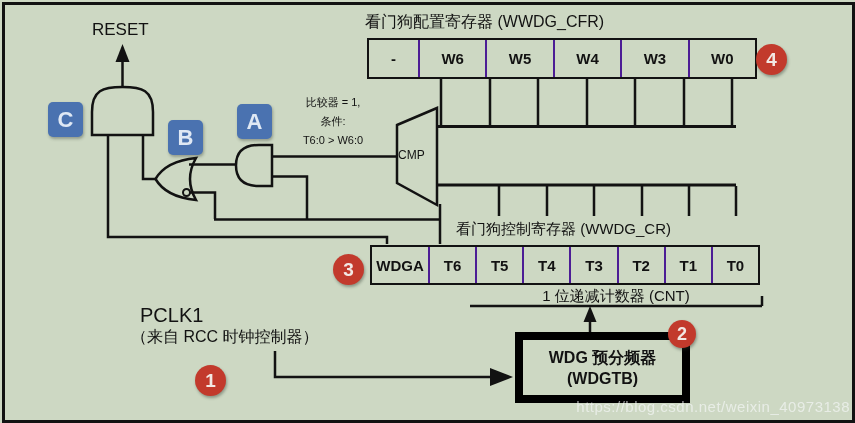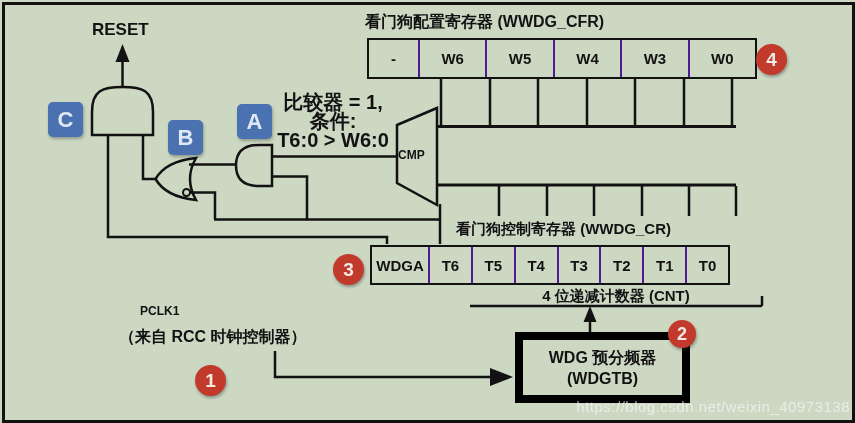--- a/index.html
+++ b/index.html
@@ -4,40 +4,40 @@
 <style>
   html,body{margin:0;padding:0;background:#ffffff;}
   .stage{
     position:relative;width:855px;height:423px;overflow:hidden;
     background:#cdd8c3;
     font-family:"Liberation Sans","DejaVu Sans",sans-serif;
     color:#121212;
   }
   .frame{position:absolute;left:2px;top:2px;width:847px;height:415px;border:3px solid #121212;pointer-events:none;}
   svg.wires{position:absolute;left:0;top:0;}
-  .lbl{position:absolute;font-weight:bold;white-space:nowrap;}
+  .lbl{position:absolute;font-weight:normal;white-space:nowrap;}
   
   .reg{position:absolute;display:flex;border:2px solid #121212;background:#cdd8c3;box-sizing:border-box;}
   .reg .cell{flex:1 1 0;border-left:2px solid #4c1d95;display:flex;align-items:center;justify-content:center;font-weight:bold;font-size:15px;}
   .reg .cell:first-child{border-left:none;}
   .reg.cfr{left:367px;top:38px;width:390px;height:41px;}
-  .reg.cr{left:370px;top:245px;width:360px;height:40px;}
+  .reg.cr{left:370px;top:245px;width:390px;height:40px;}
   .reg .cell.wide{flex:0 0 56px;}
   .reg .cell.dash{flex:0 0 49px;}
   
   .tag{position:absolute;width:35px;height:35px;background:#4a72b0;border-radius:5px;
        color:#dfe8f4;font-weight:bold;font-size:22px;display:flex;align-items:center;justify-content:center;
        box-shadow:1px 2px 3px rgba(40,50,40,0.35);}
   
   .badge{position:absolute;background:#c23a2c;border-radius:50%;color:#f2e8e4;font-weight:bold;
          display:flex;align-items:center;justify-content:center;box-shadow:1px 2px 3px rgba(40,50,40,0.4);}
   .badge.b31{width:31px;height:31px;font-size:19px;}
   .badge.b28{width:28px;height:28px;font-size:18px;}
   
-  .cmpnote{position:absolute;left:268px;top:93px;width:130px;text-align:center;font-weight:bold;font-size:20px;line-height:19px;}
+  .cmpnote{position:absolute;left:268px;top:93px;width:130px;text-align:center;font-weight:normal;font-size:11px;line-height:19px;}
   
   .presc{position:absolute;left:515px;top:332px;width:175px;height:71px;border:8px solid #000000;box-sizing:border-box;
          display:flex;flex-direction:column;align-items:center;justify-content:center;font-weight:bold;font-size:16px;line-height:21px;}
   .watermark{position:absolute;right:5px;top:398px;font-size:15px;font-weight:normal;
              color:rgba(248,250,252,0.62);letter-spacing:0.5px;white-space:nowrap;}
 </style>
 </head>
 <body>
 
 <div class="stage">
@@ -124,24 +124,24 @@
     <div class="cell wide">WDGA</div>
     <div class="cell">T6</div>
     <div class="cell">T5</div>
     <div class="cell">T4</div>
     <div class="cell">T3</div>
     <div class="cell">T2</div>
     <div class="cell">T1</div>
     <div class="cell">T0</div>
   </div>
 
-  <div class="lbl" style="left:470px;top:287px;width:292px;text-align:center;font-size:15px;">4 位递减计数器 (CNT)</div>
+  <div class="lbl" style="left:470px;top:287px;width:292px;text-align:center;font-size:15px;">1 位递减计数器 (CNT)</div>
 
-  <div class="lbl" style="left:140px;top:304px;font-size:12px;">PCLK1</div>
-  <div class="lbl" style="left:119px;top:327px;font-size:16px;">（来自 RCC 时钟控制器）</div>
+  <div class="lbl" style="left:140px;top:304px;font-size:20px;">PCLK1</div>
+  <div class="lbl" style="left:131px;top:327px;font-size:16px;">（来自 RCC 时钟控制器）</div>
 
   <div class="presc">
     <div>WDG 预分频器</div>
     <div>(WDGTB)</div>
   </div>
 
   <div class="tag" style="left:48px;top:102px;">C</div>
   <div class="tag" style="left:168px;top:120px;">B</div>
   <div class="tag" style="left:237px;top:104px;">A</div>
 

